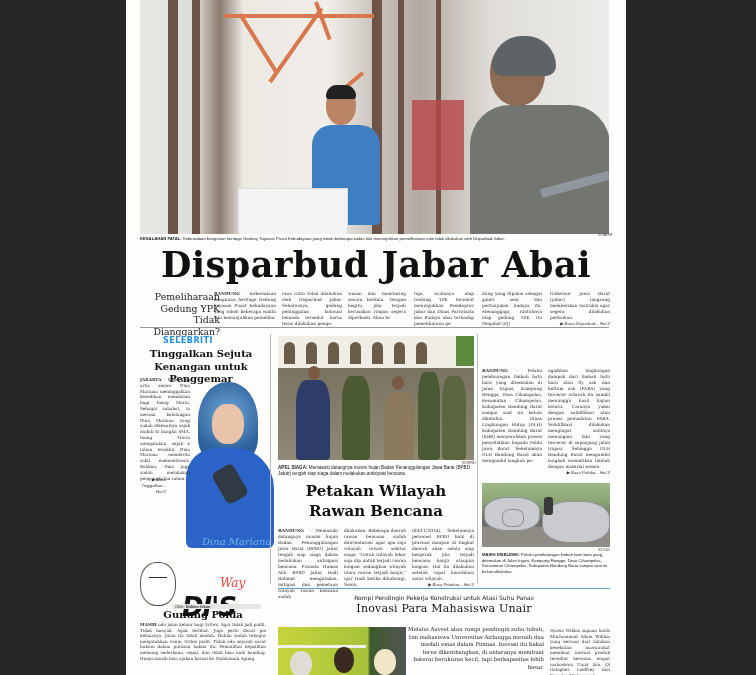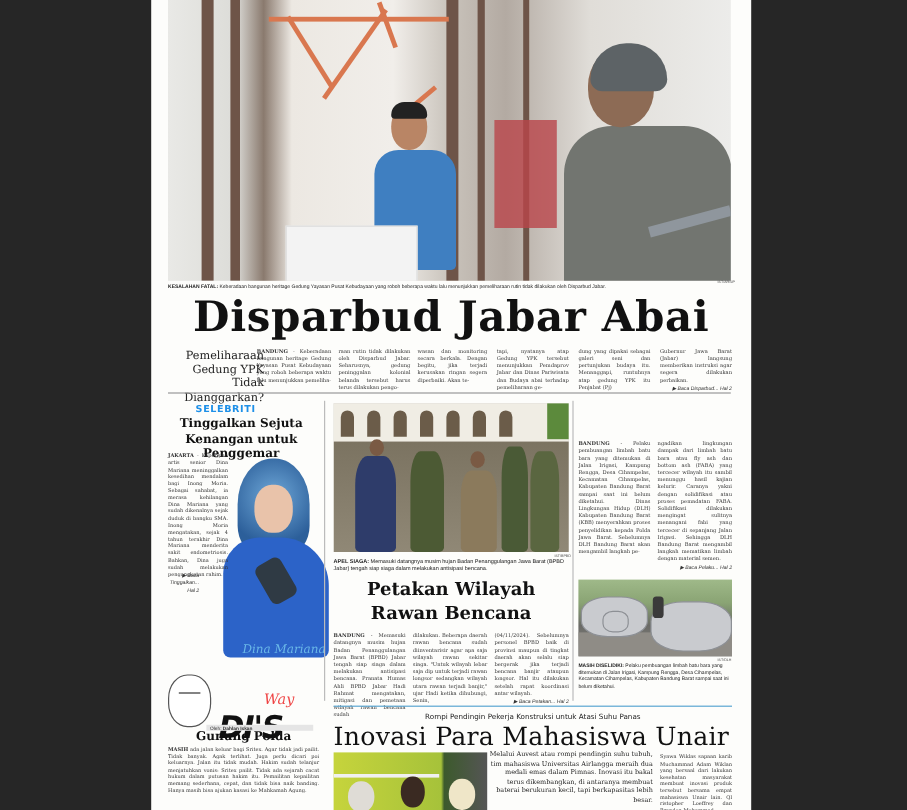--- a/index.html
+++ b/index.html
@@ -51,21 +51,21 @@
   .apel .crowd{position:absolute;left:0;top:32px;width:196px;height:92px;background:linear-gradient(180deg,#7b7361 0%,#908876 100%);}
   .apel .p{position:absolute;border-radius:30% 30% 4px 4px;}
   .apel-caption{font-family:"Liberation Sans",sans-serif;font-size:4.6px;line-height:6px;color:#222;}
   .section-title{font-family:"DejaVu Serif",serif;font-weight:bold;color:#111;text-align:center;}
   
   .limbah{left:356px;top:483px;width:128px;height:64px;overflow:hidden;background:linear-gradient(180deg,#9fb989 0%,#8aa474 30%,#6a6a66 60%,#8a8a86 100%);}
   .limbah .rock{position:absolute;background:#c9cbcf;border-radius:40%;border:1px solid #8d9095;}
   .limbah .road{position:absolute;left:0;top:44px;width:128px;height:20px;background:#8f8c86;}
   .limbah .worker{position:absolute;left:62px;top:14px;width:9px;height:18px;background:#3a3a3a;border-radius:3px;}
   .unair-kicker{font-family:"DejaVu Sans",sans-serif;font-size:6px;color:#222;text-align:center;}
-  .unair-title{font-family:"DejaVu Serif",serif;font-size:21px;color:#111;text-align:left;letter-spacing:.2px;}
+  .unair-title{font-family:"DejaVu Serif",serif;font-size:11px;color:#111;text-align:center;letter-spacing:.2px;}
   .unair-photo{left:152px;top:627px;width:128px;height:48px;overflow:hidden;background:linear-gradient(90deg,#c6d43c 0%,#a6c23a 70%,#3c5a2c 72%,#555 100%);}
   .unair-photo .shelf{position:absolute;left:0;top:18px;width:88px;height:3px;background:#f0f0f0;}
   .unair-photo .head{position:absolute;border-radius:48%;}
   .lead{font-family:"DejaVu Serif",serif;font-size:5.4px;line-height:7.6px;color:#222;text-align:right;}
   .accent-rule{background:#5aa6d2;height:1px;}
 </style>
 </head>
 <body>
 
 <div class="page">

